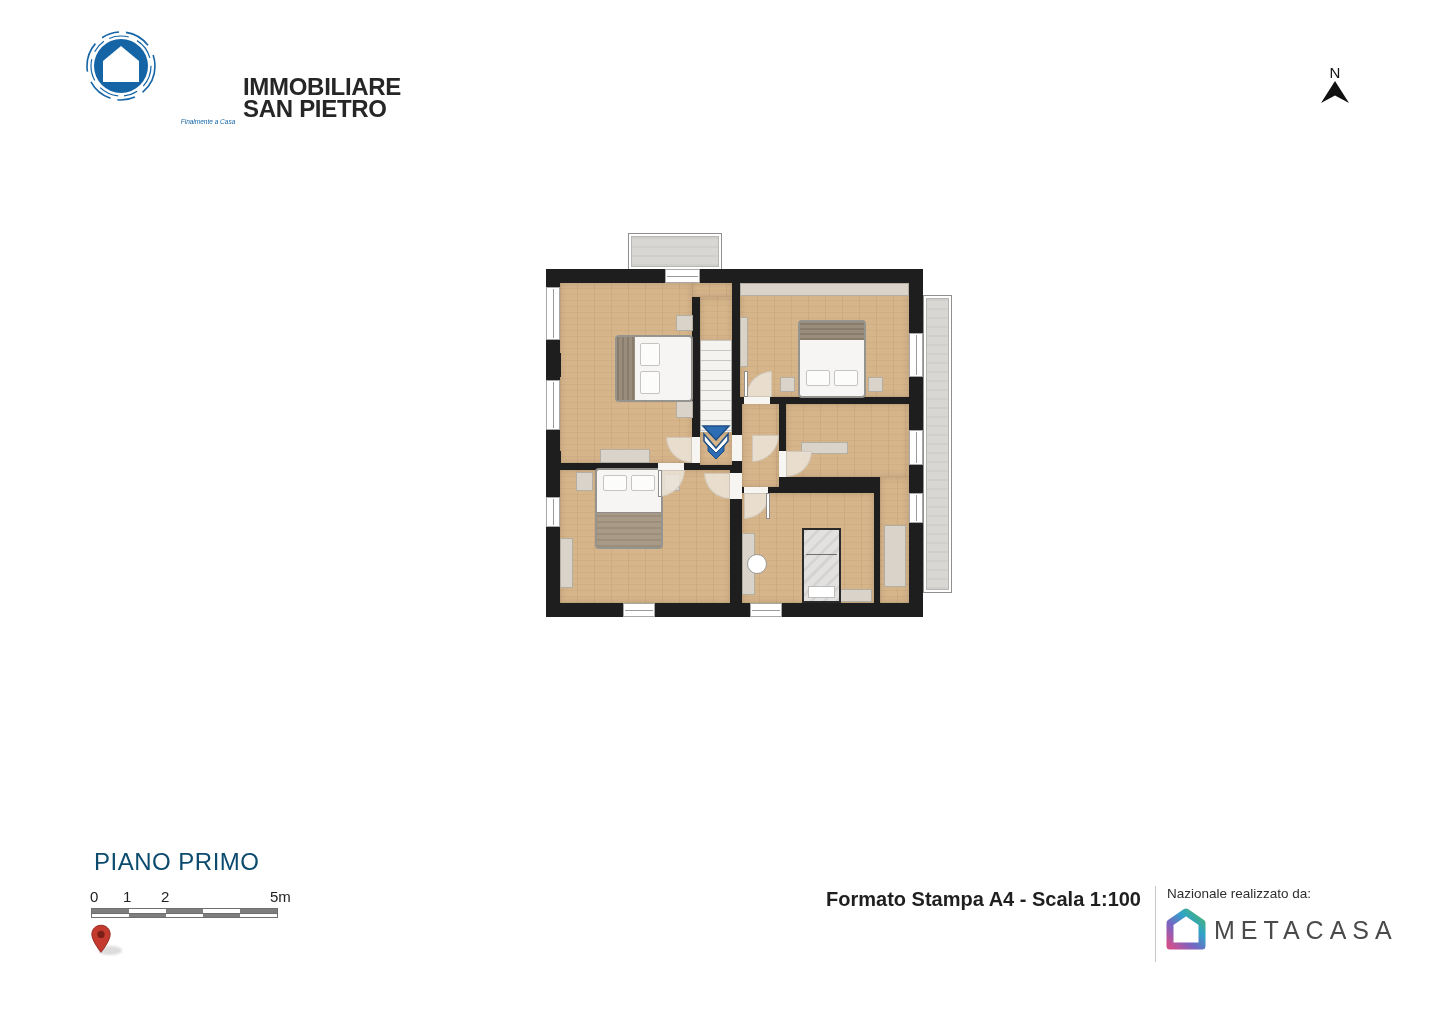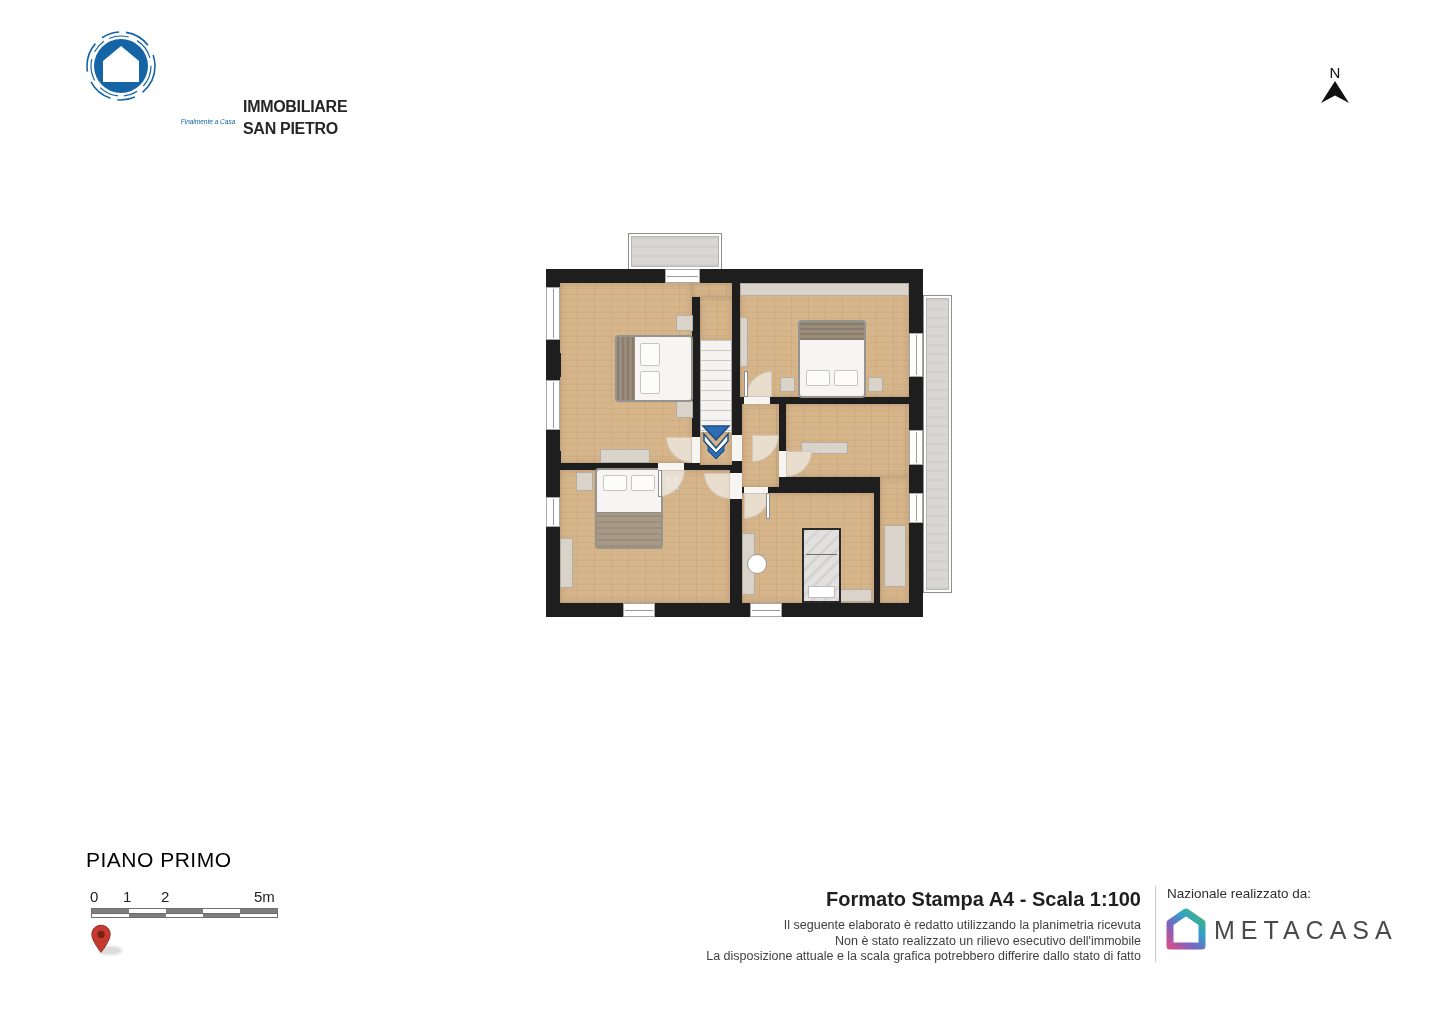--- a/index.html
+++ b/index.html
@@ -2,21 +2,21 @@
 <html><head>
 <meta charset="utf-8">
 <style>
   * { margin:0; padding:0; box-sizing:border-box; }
   html,body { width:1440px; height:1018px; background:#ffffff; font-family:"Liberation Sans", sans-serif; overflow:hidden; }
   .abs { position:absolute; }
   #canvas { position:relative; width:1440px; height:1018px; background:#fff; }
 
   
   #agency-logo { left:84px; top:26px; width:260px; height:86px; }
-  #logo-text { left:159px; top:50px; font-size:16px; font-weight:bold; color:#262626; line-height:22px; letter-spacing:-0.3px;margin-top:20px; }
+  #logo-text { left:159px; top:50px; font-size:24px; font-weight:bold; color:#262626; line-height:22px; letter-spacing:-0.3px; }
   #logo-tagline { left:88px; top:92px; width:72px; text-align:center; font-size:6.5px; font-style:italic; color:#1565a6; }
   #north { left:1315px; top:64px; width:40px; text-align:center; }
   #north-label { font-size:15px; color:#111; }
 
   
   #plan { left:540px; top:225px; width:420px; height:400px; }
   .wallbase { background:#1e1e1e; }
   .floor { background:
       repeating-linear-gradient(90deg, rgba(128,88,45,0.10) 0 1px, rgba(0,0,0,0) 1px 17px),
       repeating-linear-gradient(0deg, rgba(128,88,45,0.07) 0 1px, rgba(0,0,0,0) 1px 6px),
@@ -36,21 +36,21 @@
   .bed { background:#f6f5f3; border:2px solid #96948e; border-radius:4px; }
   .headboard { background: repeating-linear-gradient(90deg, rgba(0,0,0,0.12) 0 2px, rgba(0,0,0,0) 2px 5px), #9b8d7b; }
   .headboard.horiz { background: repeating-linear-gradient(0deg, rgba(0,0,0,0.12) 0 2px, rgba(0,0,0,0) 2px 5px), #9b8d7b; }
   .blanket { background: repeating-linear-gradient(0deg, rgba(0,0,0,0.08) 0 2px, rgba(0,0,0,0) 2px 6px), #a89a86; border-top:1px solid #8f8d89; }
   .pillow { background:#fcfcfb; border:1px solid #c6c4c0; border-radius:2px; }
   .shower { border:2px solid #2a2a2a; background:
       repeating-linear-gradient(135deg, rgba(0,0,0,0.06) 0 3px, rgba(0,0,0,0) 3px 9px), #e2e1df; }
   .sink { background:#fff; border:1px solid #9a9a97; border-radius:50%; }
 
   
-  #floor-title { left:86px; top:848px; font-size:21px; color:#000000; letter-spacing:0.5px; }
+  #floor-title { left:94px; top:848px; font-size:24px; color:#0c4a6e; letter-spacing:0.5px; }
   #scalebar { left:90px; top:888px; width:200px; height:34px; }
   .scale-num { position:absolute; top:0; font-size:15px; color:#222; }
   #bar-frame { position:absolute; left:1px; top:20px; width:187px; border:1px solid #6f6f6f; background:#fff; }
   .bar-row { display:flex; }
   .bar-row.r1 { height:5px; border-bottom:1px solid #6f6f6f; }
   .bar-row.r2 { height:3px; }
   .seg { width:37px; height:100%; }
   .seg.d { background:#7e7e7e; } .seg.w { background:#ffffff; }
   #pin-wrap { left:90px; top:924px; width:26px; height:34px; }
   #pin-shadow { position:absolute; left:8px; top:22px; width:24px; height:9px; background:#dcdcdc; border-radius:50%; filter:blur(1px); }
@@ -188,21 +188,21 @@
       <polygon points="7,20 15,28 23,20 23,26 15,34 7,26" fill="#2d6db4" stroke="#1c4d85" stroke-width="1"></polygon>
     </svg>
   </div>
 
   <div class="abs" id="floor-title">PIANO PRIMO</div>
 
   <div class="abs" id="scalebar">
     <span class="scale-num" style="left:0">0</span>
     <span class="scale-num" style="left:33px">1</span>
     <span class="scale-num" style="left:71px">2</span>
-    <span class="scale-num" style="left:164px">5m</span>
+    <span class="scale-num" style="left:180px">5m</span>
     <div id="bar-frame">
       <div class="bar-row r1">
         <div class="seg d"></div>
           <div class="seg w"></div>
           <div class="seg d"></div>
           <div class="seg w"></div>
           <div class="seg d"></div>
       </div>
       <div class="bar-row r2">
         <div class="seg w"></div>
@@ -217,25 +217,20 @@
   <div class="abs" id="pin-wrap">
     <div id="pin-shadow"></div>
     <svg class="abs" style="left:0;top:0" width="22" height="30" viewBox="0 0 24 32">
       <path d="M12 1 C6 1 2 5.5 2 11 c0 7 10 19.5 10 19.5 S22 18 22 11 C22 5.5 18 1 12 1 Z" fill="#c43a2f" stroke="#8e241d" stroke-width="1"></path>
       <circle cx="12" cy="11" r="4" fill="#7d1f19"></circle>
     </svg>
   </div>
 
   <div class="abs" id="print-block">
     <div id="print-format">Formato Stampa A4 - Scala 1:100</div>
-    <div id="disclaimer">
-      <div>Il seguente elaborato è redatto utilizzando la planimetria ricevuta</div>
-      <div>Non è stato realizzato un rilievo esecutivo dell'immobile</div>
-      <div>La disposizione attuale e la scala grafica potrebbero differire dallo stato di fatto</div>
-    </div>
   </div>
 
   <div class="abs" id="footer-divider"></div>
 
   <div class="abs" id="credit-label">Nazionale realizzato da:</div>
   <svg class="abs" id="metacasa-logo" viewBox="0 0 40 42">
     <defs>
       <linearGradient id="mcgrad" x1="0" y1="1" x2="0.9" y2="0">
         <stop offset="0" stop-color="#d0508f"></stop>
         <stop offset="0.35" stop-color="#7b63c2"></stop>

